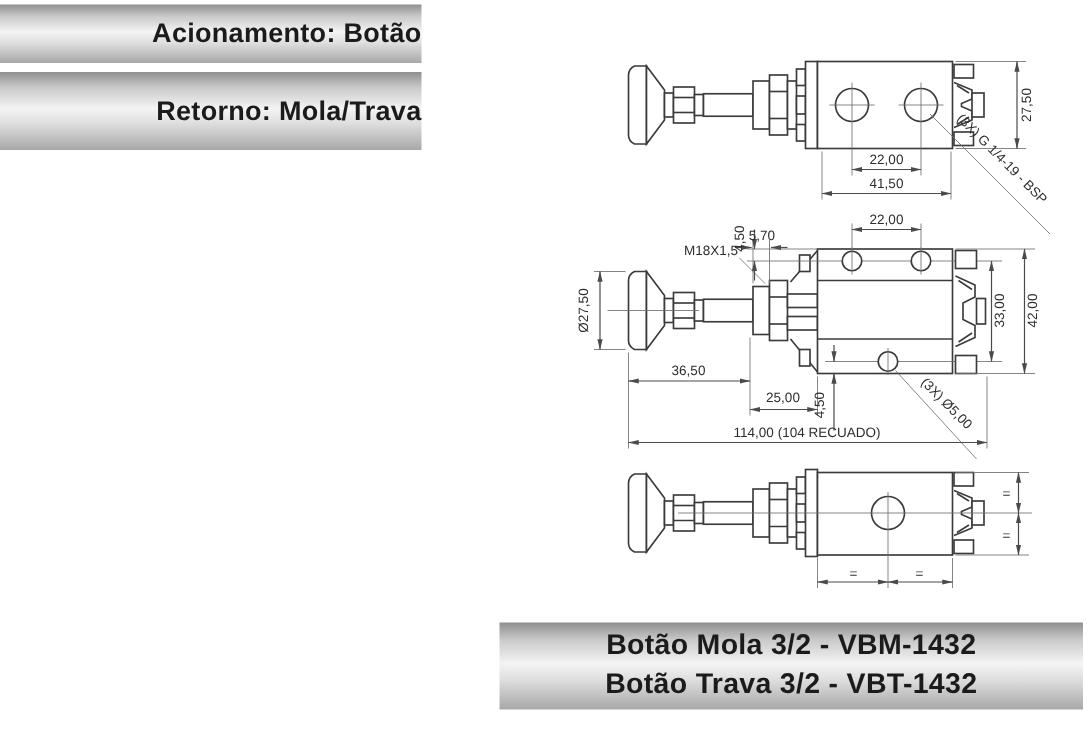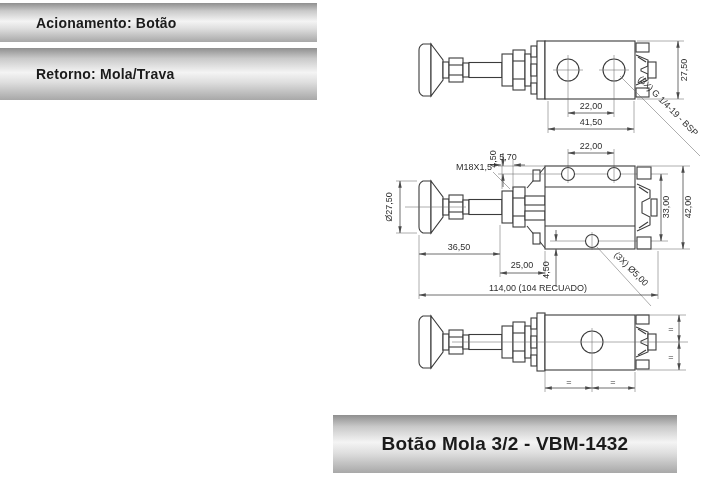--- a/index.html
+++ b/index.html
@@ -1,23 +1,23 @@
 <!DOCTYPE html>
 <html><head>
 <meta charset="utf-8">
 <style>
   html,body{margin:0;padding:0;background:#fff;}
   .page{position:relative;width:728px;height:487px;background:#fff;overflow:hidden;
         font-family:"Liberation Sans",sans-serif;}
-  .banner{position:absolute;left:0;width:281px;display:flex;align-items:center;justify-content:flex-start;
+  .banner{position:absolute;left:0;width:281px;display:flex;align-items:center;justify-content:flex-end;
           background:linear-gradient(180deg,#8f8f8f 0%,#c9c9c9 20%,#f4f4f4 47%,#dedede 66%,#a8a8a8 100%);
-          font-weight:bold;color:#1b1b1b;font-size:14px;letter-spacing:.2px;padding-left:36px;}
+          font-weight:bold;color:#1b1b1b;font-size:18px;letter-spacing:.2px;}
   .banner-1{top:3px;height:39px;}
   .banner-2{top:48px;height:52px;}
-  .footer-banner{position:absolute;left:333px;top:415px;width:344px;height:58px;
+  .footer-banner{position:absolute;left:333px;top:415px;width:389px;height:58px;
           display:flex;flex-direction:column;align-items:center;justify-content:center;
           background:linear-gradient(180deg,#8f8f8f 0%,#c9c9c9 20%,#f4f4f4 47%,#dedede 66%,#a8a8a8 100%);
           font-weight:bold;color:#1b1b1b;font-size:19px;line-height:26px;letter-spacing:.2px;}
   svg{position:absolute;left:0;top:0;}
   .fl{fill:#ffffff;stroke:#3b3b3b;stroke-width:1.1;stroke-linejoin:miter;}
   .ln{fill:none;stroke:#3b3b3b;stroke-width:1.1;stroke-linejoin:miter;}
   .tn{fill:none;stroke:#6b6b6b;stroke-width:0.55;}
   .dm{fill:none;stroke:#4a4a4a;stroke-width:0.8;}
   text.d{font:9px "Liberation Sans",sans-serif;fill:#2e2e2e;}
 </style>
@@ -194,15 +194,16 @@
 
       <text class="d" x="671" y="332" text-anchor="middle">=</text>
       <text class="d" x="671" y="360" text-anchor="middle">=</text>
       <text class="d" x="569" y="385" text-anchor="middle">=</text>
       <text class="d" x="613" y="385" text-anchor="middle">=</text>
     </g>
   </svg>
 
   <div class="footer-banner">
     <div>Botão Mola 3/2 - VBM-1432</div>
+    <div>Botão Trava 3/2 - VBT-1432</div>
   </div>
 
 </div>
 
 </body></html>

